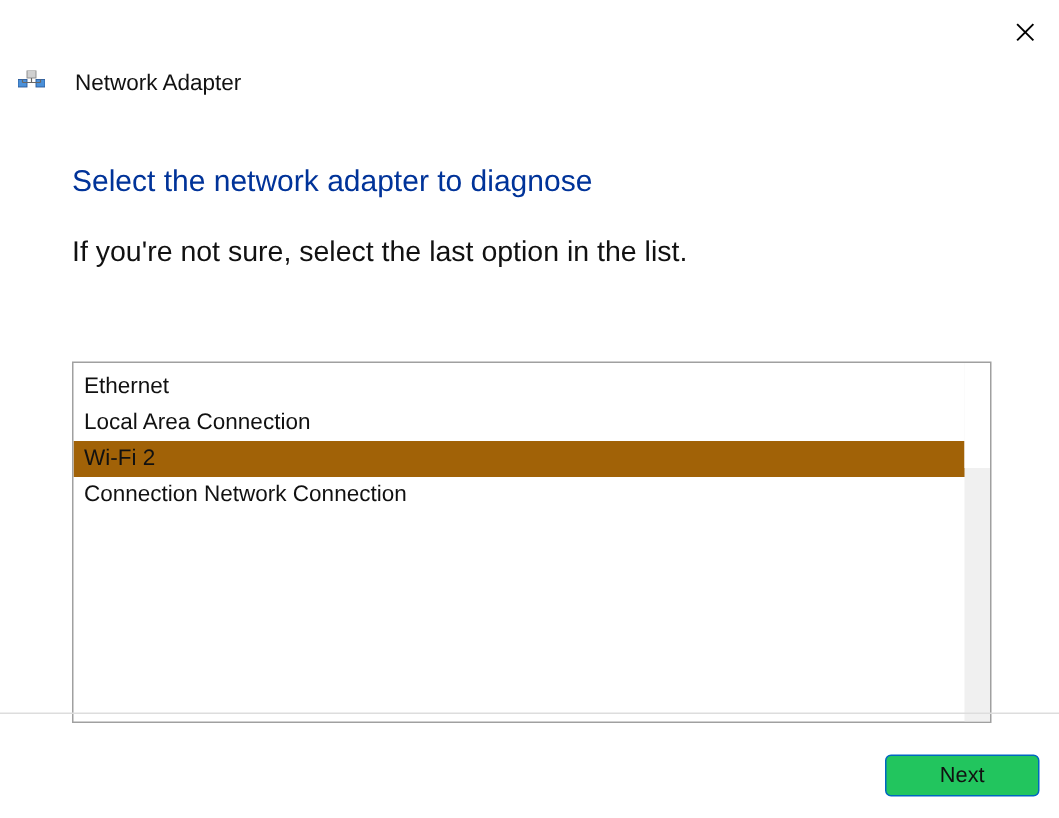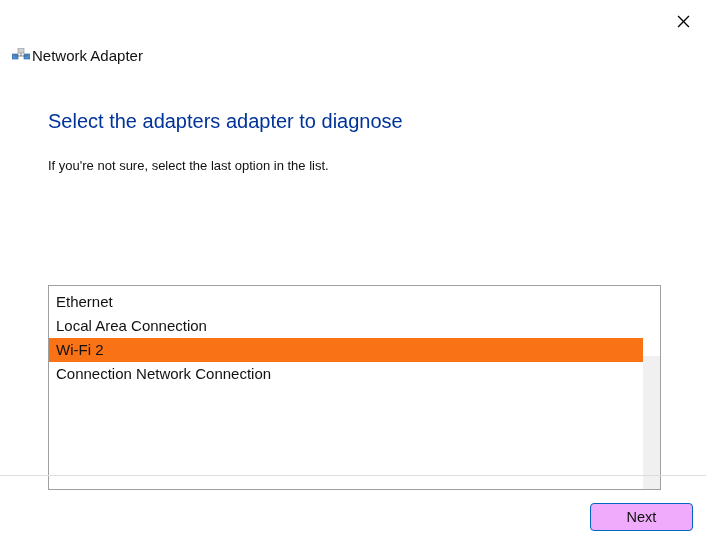--- a/index.html
+++ b/index.html
@@ -29,22 +29,22 @@
     }
     .close-btn svg {
       width: 13px;
       height: 13px;
     }
     .header-row {
       position: absolute;
       top: 47px;
       left: 12px;
       display: flex;
-      align-items: flex-end;
-      gap: 2px;
+      align-items: flex-start;
+      gap: 20px;
     }
     .network-icon {
       width: 18px;
       height: 16px;
       display: inline-flex;
       align-items: center;
       justify-content: center;
     }
     .network-icon svg {
       width: 18px;
@@ -59,49 +59,48 @@
       top: 110px;
       left: 48px;
       font-size: 20px;
       color: #003399;
       font-weight: 400;
     }
     .instruction {
       position: absolute;
       top: 158px;
       left: 48px;
-      font-size: 13px;
+      font-size: 19px;
       color: #111;
     }
     .list-box {
       position: absolute;
       top: 241px;
       left: 48px;
       width: 613px;
-      height: 205px;
+      height: 241px;
       border: 1px solid #a0a0a0;
       background: #ffffff;
       overflow-y: auto;
-      margin-top: 44px;
     }
     .list-inner {
       padding-top: 4px;
     }
     .list-item {
       height: 24px;
       line-height: 24px;
       padding-left: 7px;
       font-size: 15px;
       color: #111;
       cursor: default;
       white-space: nowrap;
       overflow: hidden;
     }
     .list-item.selected {
-      background: #f97316;
+      background: #a16207;
     }
     .scroll-track {
       position: absolute;
       top: 0;
       right: 0;
       width: 17px;
       height: 100%;
       background: #f0f0f0;
     }
     .scroll-thumb {
@@ -124,21 +123,21 @@
       position: absolute;
       bottom: 14px;
       right: 13px;
       display: flex;
       gap: 8px;
     }
     .btn {
       min-width: 79px;
       height: 28px;
       border: 1px solid #888;
-      background: #f0abfc;
+      background: #22c55e;
       border-radius: 4px;
       font-size: 14.5px;
       color: #111;
       cursor: pointer;
       padding: 0 14px;
       display: inline-flex;
       align-items: center;
       justify-content: center;
     }
     .btn.primary {
@@ -164,21 +163,21 @@
       <rect x="6" y="0" width="6" height="5" fill="#d0d0d0" stroke="#888" stroke-width="0.6"></rect>
       <line x1="9" y1="5" x2="9" y2="8" stroke="#666" stroke-width="0.8"></line>
       <line x1="3" y1="8" x2="15" y2="8" stroke="#666" stroke-width="0.8"></line>
       <line x1="3" y1="8" x2="3" y2="6" stroke="#666" stroke-width="0.8"></line>
       <line x1="15" y1="8" x2="15" y2="6" stroke="#666" stroke-width="0.8"></line>
     </svg>
   </span>
   <span class="header-title">Network Adapter</span>
 </div>
 
-<div class="main-title">Select the adapters adapter to diagnose</div>
+<div class="main-title">Select the network adapter to diagnose</div>
 
 <div class="instruction">If you're not sure, select the last option in the list.</div>
 
 <div class="list-box">
   <div class="scroll-track">
     <div class="scroll-thumb"></div>
   </div>
   <div class="list-inner" id="adapter-list">
       <div class="list-item"><span>Ethernet</span></div>
       <div class="list-item"><span>Local Area Connection</span></div>

